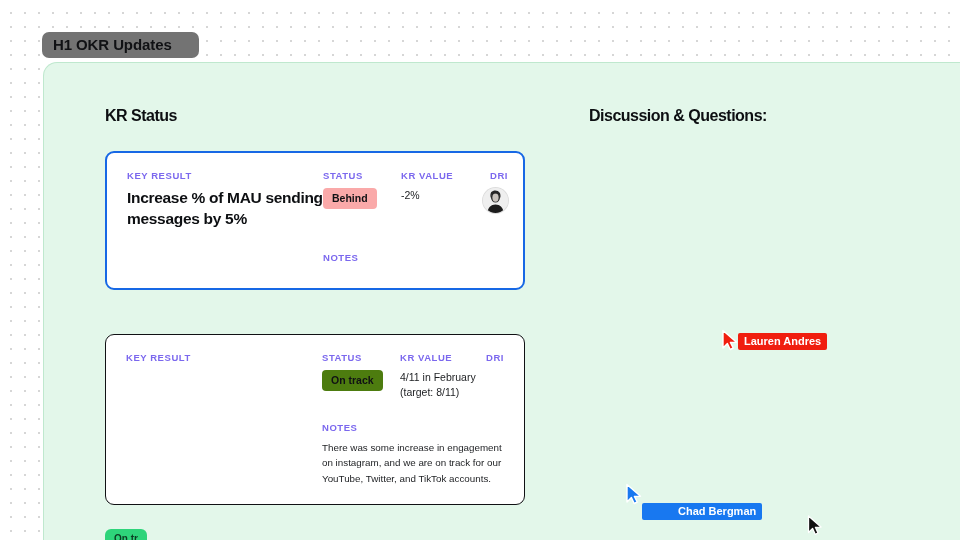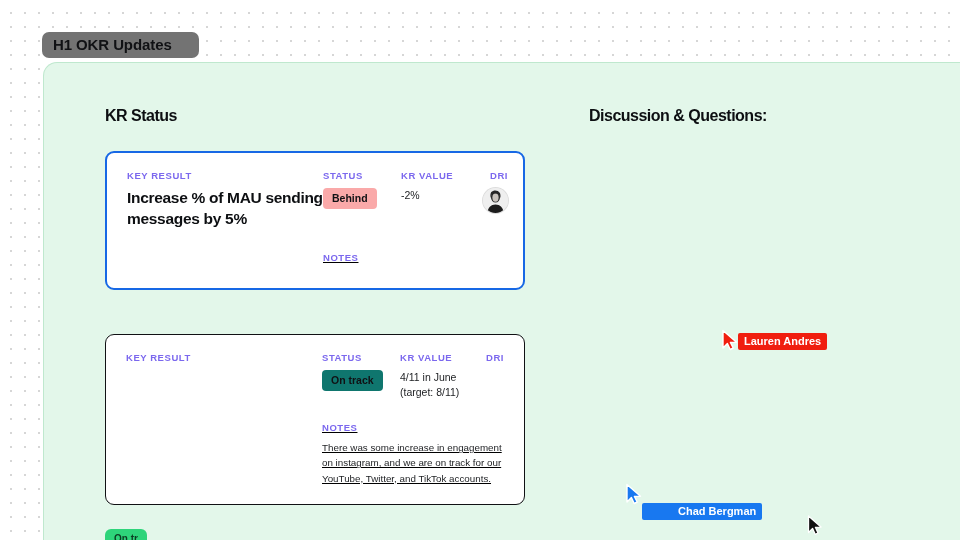--- a/index.html
+++ b/index.html
@@ -70,34 +70,34 @@
     font-size:15.5px;font-weight:700;color:#0d0f12;
     line-height:1.35;letter-spacing:-0.3px;margin:0;
   }
 
   .badge{
     display:inline-block;font-size:10.5px;font-weight:600;
     color:#101114;padding:4px 9px 5px 9px;border-radius:4px;
     white-space:nowrap;
   }
   .badge.behind{background:#FAA9A9;}
-  .badge.ontrack{background:#0f766e;}
+  .badge.ontrack{background:#4d7c0f;}
 
   .kr-value{
     font-size:10.5px;color:#1c1e21;line-height:1.45;
   }
 
   .avatar{
     display:inline-block;width:25px;height:25px;border-radius:50%;
     background:#e9e9e9;overflow:hidden;vertical-align:top;
     box-shadow:0 0 0 1px #dddddd;
   }
   .avatar svg{display:block;}
 
-  .notes-block{margin-top:22px;text-decoration:underline;}
+  .notes-block{margin-top:22px;}
   .notes-text{
     font-size:9.8px;color:#1c1e21;line-height:1.55;
     max-width:186px;
   }
 
   
   .cut-pill{
     position:absolute;left:61px;top:466px;
     background:#2ED47A;border-radius:6px;
     width:42px;height:20px;
@@ -169,21 +169,21 @@
         <div class="kr-main">
           <div class="field-label">KEY RESULT</div>
         </div>
         <div class="kr-side">
           <div class="col-status">
             <div class="field-label">STATUS</div>
             <span class="badge ontrack">On track</span>
           </div>
           <div class="col-value">
             <div class="field-label">KR VALUE</div>
-            <div class="kr-value">4/11 in June (target: 8/11)</div>
+            <div class="kr-value">4/11 in February (target: 8/11)</div>
           </div>
           <div class="col-dri">
             <div class="field-label">DRI</div>
           </div>
         </div>
       </div>
       <div class="notes-block" style="margin-left:196px;">
         <div class="field-label">NOTES</div>
         <div class="notes-text">There was some increase in engagement on instagram, and we are on track for our YouTube, Twitter, and TikTok accounts.</div>
       </div>

